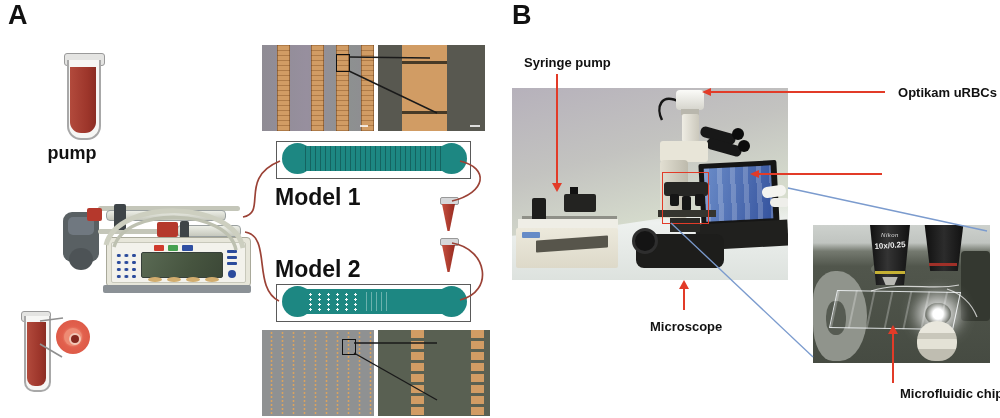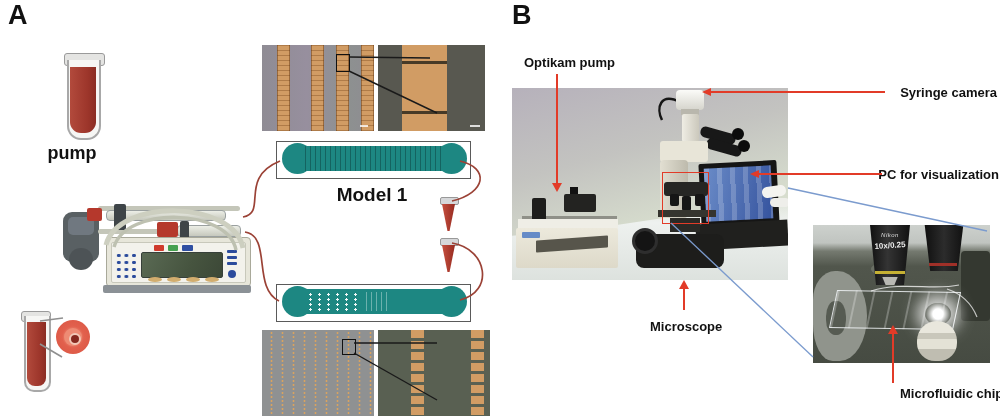--- a/index.html
+++ b/index.html
@@ -7,21 +7,21 @@
           font-family:"Liberation Sans",sans-serif;color:#111;}
   .abs{position:absolute;}
   
   .panel-letter{font-size:27px;font-weight:bold;}
   .pl-a{left:8px;top:0px;}
   .pl-b{left:512px;top:0px;}
   .cap-label{font-weight:bold;font-size:18px;text-align:center;}
   .urbcs{left:30px;top:143px;width:84px;}
   .pf{left:2px;top:397px;width:100px;}
   .pf .it{font-style:italic;}
-  .model-label{left:275px;width:194px;text-align:center;font-weight:bold;font-size:19px;}
+  .model-label{left:275px;width:194px;text-align:left;font-weight:bold;font-size:23px;}
   .m1{top:184px;} .m2{top:256px;}
   .ann-label{font-weight:bold;font-size:13px;white-space:nowrap;}
   .ann-syr{left:524px;top:55px;}
   .ann-cam{right:3px;top:85px;text-align:right;}
   .ann-pc{right:1px;top:167px;text-align:right;}
   .ann-mic{left:650px;top:319px;}
   .ann-chip{left:900px;top:386px;}
   
   .tube-cap{background:#e4e4e2;border:1px solid #9a9a9a;border-radius:3px;}
   .cap1{left:64px;top:53px;width:39px;height:11px;}
@@ -273,20 +273,21 @@
     <div class="abs scalebar sb-tr"></div>
   </div>
 
   <div class="abs chip-box box1"></div>
   <div class="abs chip-circle cc1l"></div>
   <div class="abs chip-circle cc1r"></div>
   <div class="abs chip-band cb1"></div>
   <div class="abs chan-stripes"></div>
   <div class="abs model-label m1">Model 1</div>
 
+  <div class="abs model-label m2">Model 2</div>
   <div class="abs chip-box box2"></div>
   <div class="abs chip-circle cc2l"></div>
   <div class="abs chip-circle cc2r"></div>
   <div class="abs chip-band cb2"></div>
   <div class="abs pillar-dots"></div>
   <div class="abs pillar-faint"></div>
 
   <div class="abs ep-cap epc1"></div>
   <div class="abs ep-body epb1"></div>
   <div class="abs ep-cap epc2"></div>
@@ -294,23 +295,22 @@
 
   <div class="abs micro mbl">
     <div class="abs zoom-rect zr-bot"></div>
   </div>
   <div class="abs micro mbr">
     <div class="sqcol c1"></div>
     <div class="sqcol c2"></div>
   </div>
 
   <div class="abs panel-letter pl-b">B</div>
-  <div class="abs ann-label ann-syr">Optikam pump</div>
-  <div class="abs ann-label ann-cam">Syringe camera</div>
-  <div class="abs ann-label ann-pc">PC for visualization</div>
+  <div class="abs ann-label ann-syr">Syringe pump</div>
+  <div class="abs ann-label ann-cam">Optikam uRBCs</div>
   <div class="abs ann-label ann-mic">Microscope</div>
   <div class="abs ann-label ann-chip">Microfluidic chip</div>
 
   <div class="abs photo">
     <div class="abs table"></div>
     <div class="abs pp-rail"></div>
     <div class="abs pp-block1"></div>
     <div class="abs pp-knob"></div>
     <div class="abs pp-block2"></div>
     <div class="abs pp-top"></div>

